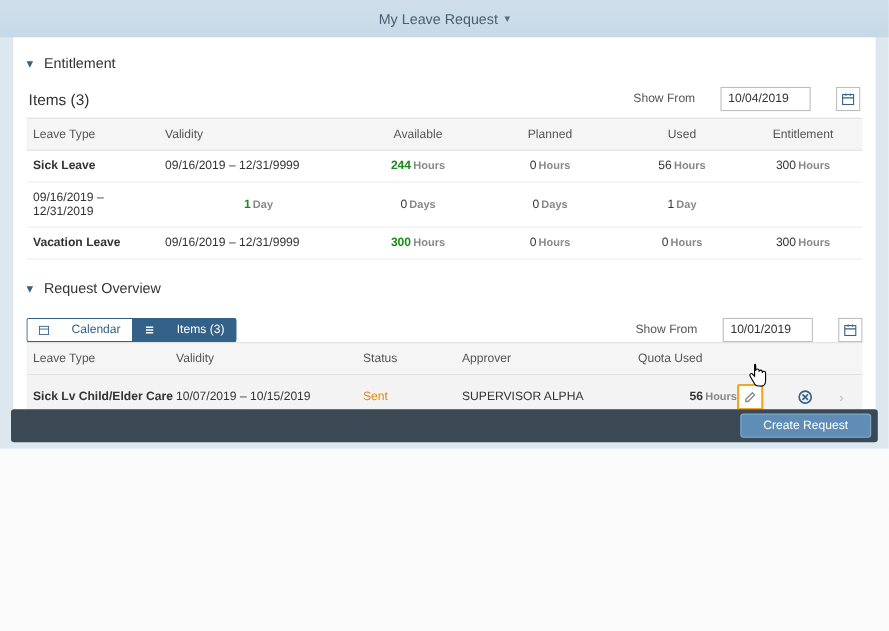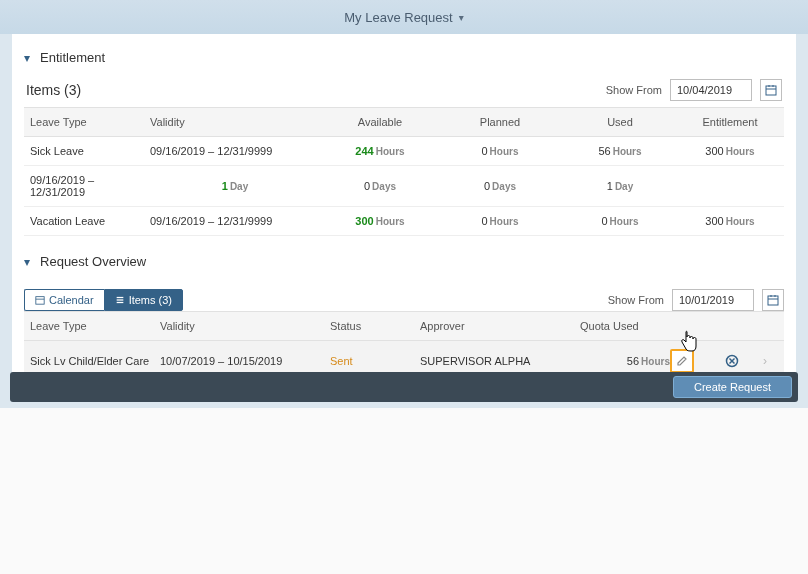--- a/index.html
+++ b/index.html
@@ -44,21 +44,21 @@
     padding: 6px 0 10px 0;
   }
   .section-head .chev { color: #346187; margin-right: 10px; font-size: 12px; }
   .items-bar {
     display: flex;
     align-items: center;
     justify-content: space-between;
     padding: 4px 2px 6px 2px;
   }
   .items-title { font-size: 14px; color: #333; }
-  .show-from { display: flex; align-items: center; gap: 8px; font-size: 11px; color: #555; }
+  .show-from { display: flex; align-items: center; gap: 23px; font-size: 11px; color: #555; }
   .date-input {
     border: 1px solid #bfbfbf;
     height: 22px;
     width: 82px;
     padding: 0 6px;
     font-size: 11px;
     color: #333;
     background: #fff;
   }
   .cal-btn {
@@ -80,37 +80,37 @@
     background: #f5f5f5;
     color: #555;
     font-size: 11px;
     border-top: 1px solid #e1e1e1;
     border-bottom: 1px solid #e1e1e1;
   }
   .grid-row {
     border-bottom: 1px solid #eee;
     font-size: 11px;
   }
-  .bold { font-weight: normal; color: #333; }
+  .bold { font-weight: bold; color: #333; }
   .green { color: #1a8a1a; font-weight: bold; }
   .muted { color: #888; font-weight: bold; margin-left: 2px; font-size: 10px; }
   .center { text-align: center; }
   .right { text-align: right; }
 
   .tabs-bar {
     display: flex;
     align-items: center;
     justify-content: space-between;
     margin-top: 10px;
   }
   .tabs { display: flex; }
   .tab {
     display: flex;
     align-items: center;
-    gap: 4px;
+    gap: 20px;
     padding: 4px 10px;
     font-size: 11px;
     border: 1px solid #346187;
     cursor: pointer;
   }
   .tab.calendar { color: #346187; background: #fff; border-right: none; border-radius: 2px 0 0 2px; }
   .tab.items { color: #fff; background: #346187; border-radius: 0 2px 2px 0; }
 
   .req-head, .req-row {
     display: grid;

